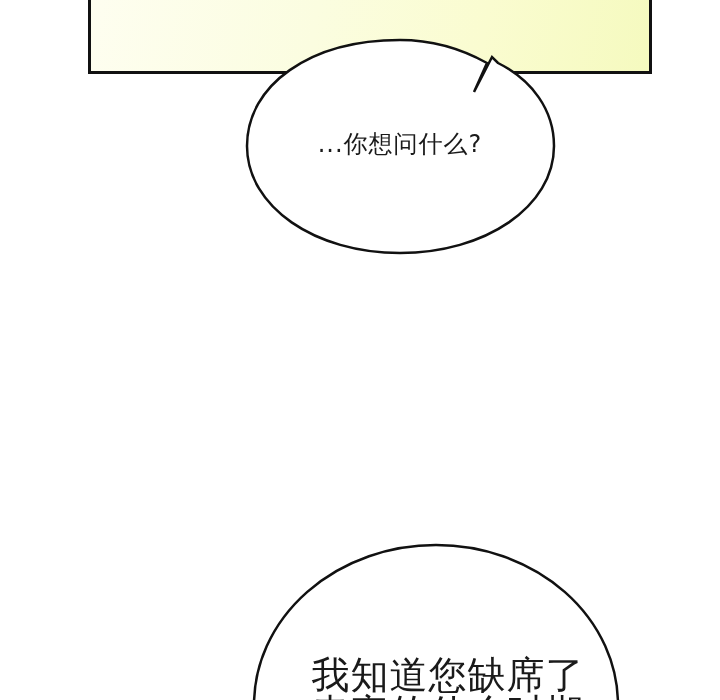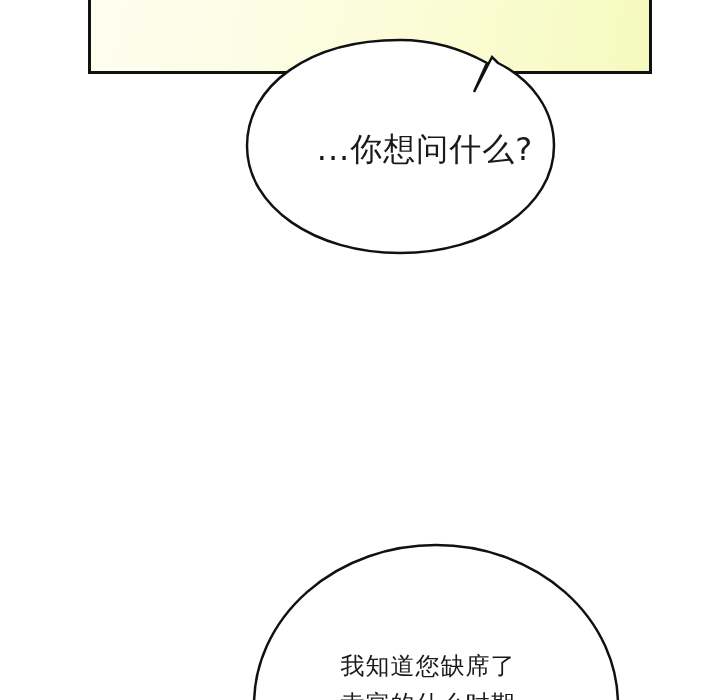--- a/index.html
+++ b/index.html
@@ -33,28 +33,27 @@
     .bubble-text {
       position: absolute;
       color: #1a1a1a;
       white-space: nowrap;
       text-align: center;
     }
     .bubble-1-text {
       left: 250px;
       width: 300px;
       top: 128px;
-      font-size: 32px;
+      font-size: 24px;
       letter-spacing: 1px;
-      margin-left: 25px;
     }
     .bubble-2-line {
-      left: 248px;
+      left: 268px;
       width: 360px;
-      font-size: 24px;
+      font-size: 38px;
       letter-spacing: 1px;
     }
     .bubble-2-line.l1 { top: 650px; }
     .bubble-2-line.l2 { top: 688px; }
   </style>
 </head>
 <body>
 
 <div class="panel"></div>
 

